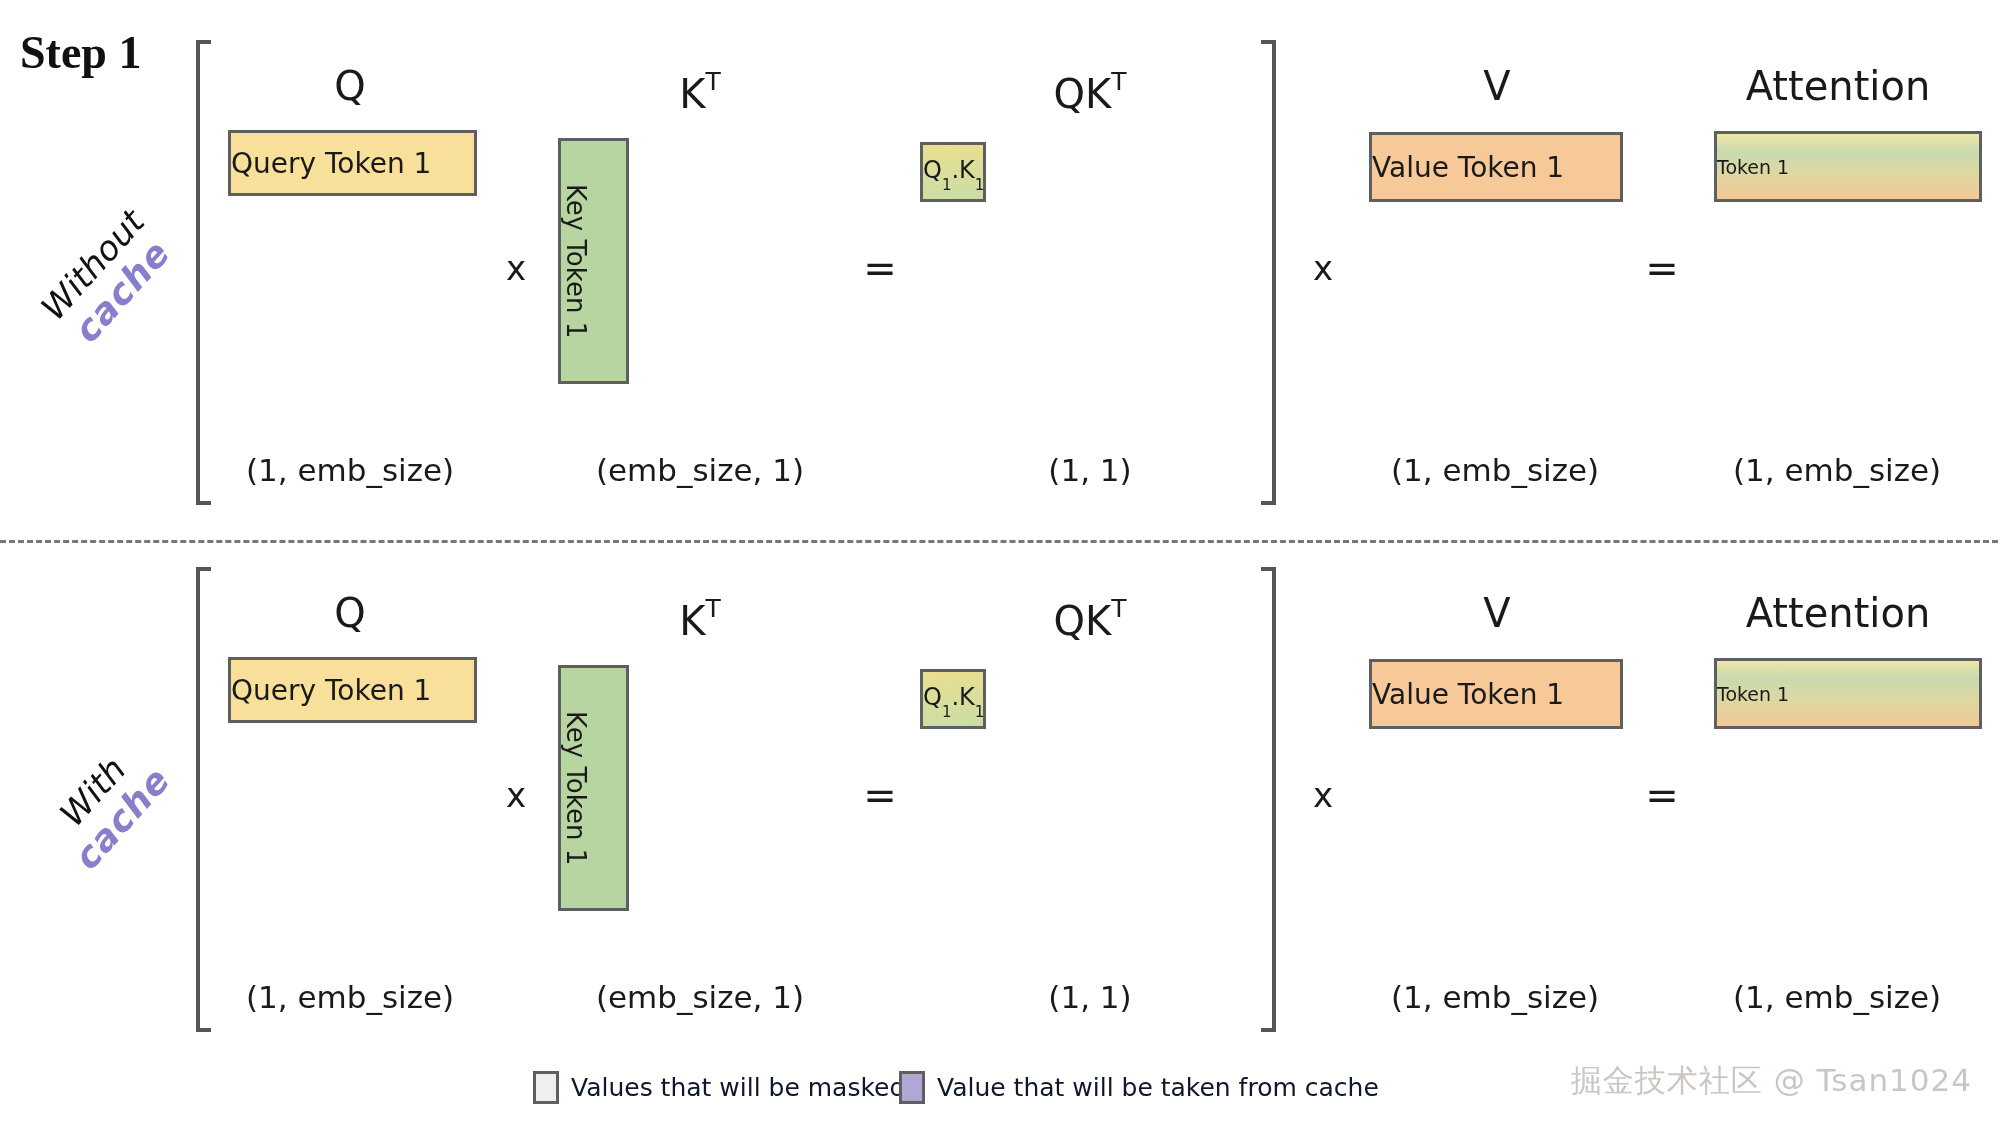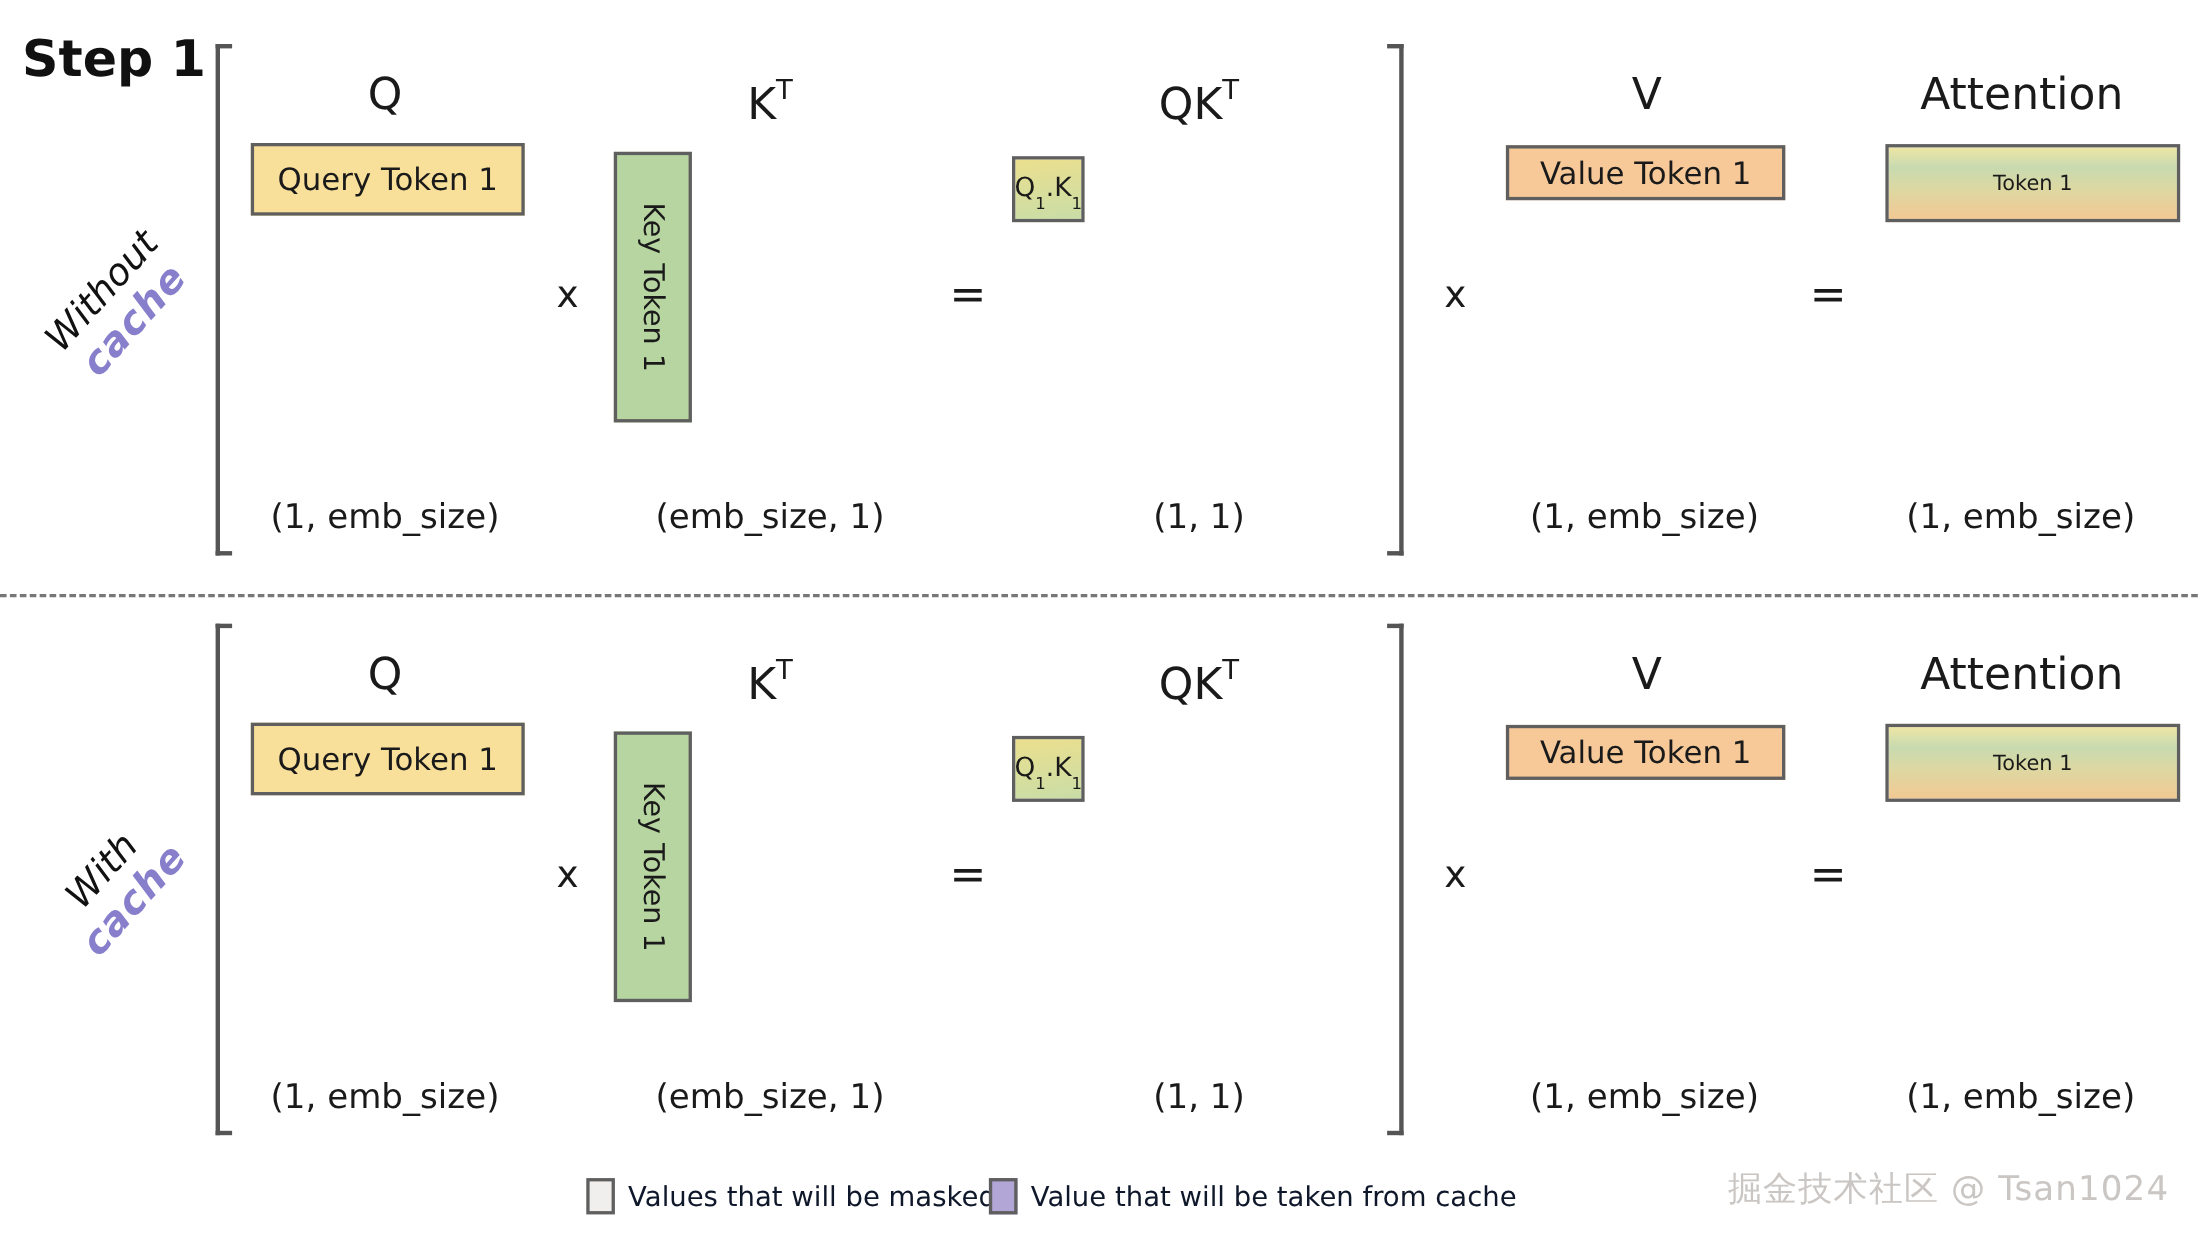--- a/index.html
+++ b/index.html
@@ -1,46 +1,46 @@
 <!DOCTYPE html>
 <html style="--c-yellow: #f9e09a; --c-green: #b7d5a0; --c-orange: #f7c999; --c-qk-top: #ebdf8e; --c-qk-bottom: #c9dda7; --c-attn-top: #eee6a5; --c-attn-green: #c8dab0; --c-attn-mid: #ddd8a2; --c-attn-bottom: #f2c893; --c-purple: #877fcb; --c-legend-masked: #f1efed; --c-legend-cache: #b2a6d6; --c-line: #5f5f5f; --c-bracket: #555555; --c-watermark: #cac6c3;"><head>
 <meta charset="utf-8">
 <style>
   html,body{margin:0;padding:0;background:#ffffff;}
   #stage{
     position:relative;width:2000px;height:1125px;background:#ffffff;overflow:hidden;
     font-family:"DejaVu Sans","Liberation Sans",sans-serif;color:#1a1a1a;
   }
   
-  .step-title{position:absolute;left:20px;top:26px;font-size:46px;font-weight:bold;color:#111;}
+  .step-title{position:absolute;left:20px;top:26px;font-size:46px;font-weight:bold;color:#111;font-family:Liberation Serif, serif;}
   
   .mrow{position:absolute;left:0;width:2000px;height:520px;}
   .row-top{top:0;}
   .row-bottom{top:527px;}
   .rot-label{
     position:absolute;left:10px;top:238px;width:195px;text-align:center;
     transform:rotate(-48deg);line-height:40px;
   }
   .rot-w1{display:block;font-style:italic;font-size:34px;color:#111;}
   .rot-w2{display:block;font-style:italic;font-weight:bold;font-size:36px;color:var(--c-purple,#877fcb);letter-spacing:1px;}
   .bracket{position:absolute;top:40px;height:465px;width:15px;box-sizing:border-box;}
   .bracket-l{left:196px;border-left:4px solid var(--c-bracket,#555);border-top:4px solid var(--c-bracket,#555);border-bottom:4px solid var(--c-bracket,#555);}
   .bracket-r{left:1261px;border-right:4px solid var(--c-bracket,#555);border-top:4px solid var(--c-bracket,#555);border-bottom:4px solid var(--c-bracket,#555);}
   .hdr{position:absolute;top:64px;transform:translateX(-50%);font-size:40px;line-height:44px;white-space:nowrap;}
   .hdr sup{font-size:25px;position:relative;top:-4px;}
   .box{
     position:absolute;box-sizing:border-box;border:3px solid var(--c-line,#5f5f5f);
-    display:flex;align-items:center;justify-content:center;white-space:nowrap;
+    display:flex;align-items:center;white-space:nowrap;
   }
   .query-box{left:228px;top:130px;width:249px;height:66px;background:var(--c-yellow,#f9e09a);font-size:28px;}
   .key-box{left:558px;top:138px;width:71px;height:246px;background:var(--c-green,#b7d5a0);}
   .key-box .vtext{writing-mode:vertical-rl;font-size:26px;letter-spacing:0px;}
   .qk-box{left:920px;top:142px;width:66px;height:60px;background:linear-gradient(172deg,var(--c-qk-top,#ebdf8e),var(--c-qk-bottom,#c9dda7));font-size:24px;}
   .qk-box sub{font-size:15px;position:relative;bottom:-6px;}
-  .value-box{left:1369px;top:132px;width:254px;height:50px;background:var(--c-orange,#f7c999);font-size:28px;}
+  .value-box{left:1369px;top:132px;width:254px;height:70px;background:var(--c-orange,#f7c999);font-size:28px;}
   .attn-box{left:1714px;top:131px;width:268px;height:71px;font-size:19px;
     background:linear-gradient(180deg,var(--c-attn-top,#eee6a5) 0%,var(--c-attn-green,#c8dab0) 28%,var(--c-attn-mid,#ddd8a2) 58%,var(--c-attn-bottom,#f2c893) 100%);}
   .op{position:absolute;top:268px;transform:translate(-50%,-50%);font-size:34px;}
   .op.eq{font-size:40px;}
   .dim{position:absolute;top:450px;transform:translateX(-50%);font-size:31px;line-height:40px;white-space:nowrap;}
   
   .divider{position:absolute;left:0;top:540px;width:1998px;border-top:3px dashed #777;}
   
   .legend-swatch{position:absolute;top:1071px;width:26px;height:33px;box-sizing:border-box;border:3px solid var(--c-line,#5f5f5f);}
   .sw-masked{left:533px;background:var(--c-legend-masked,#f1efed);}

